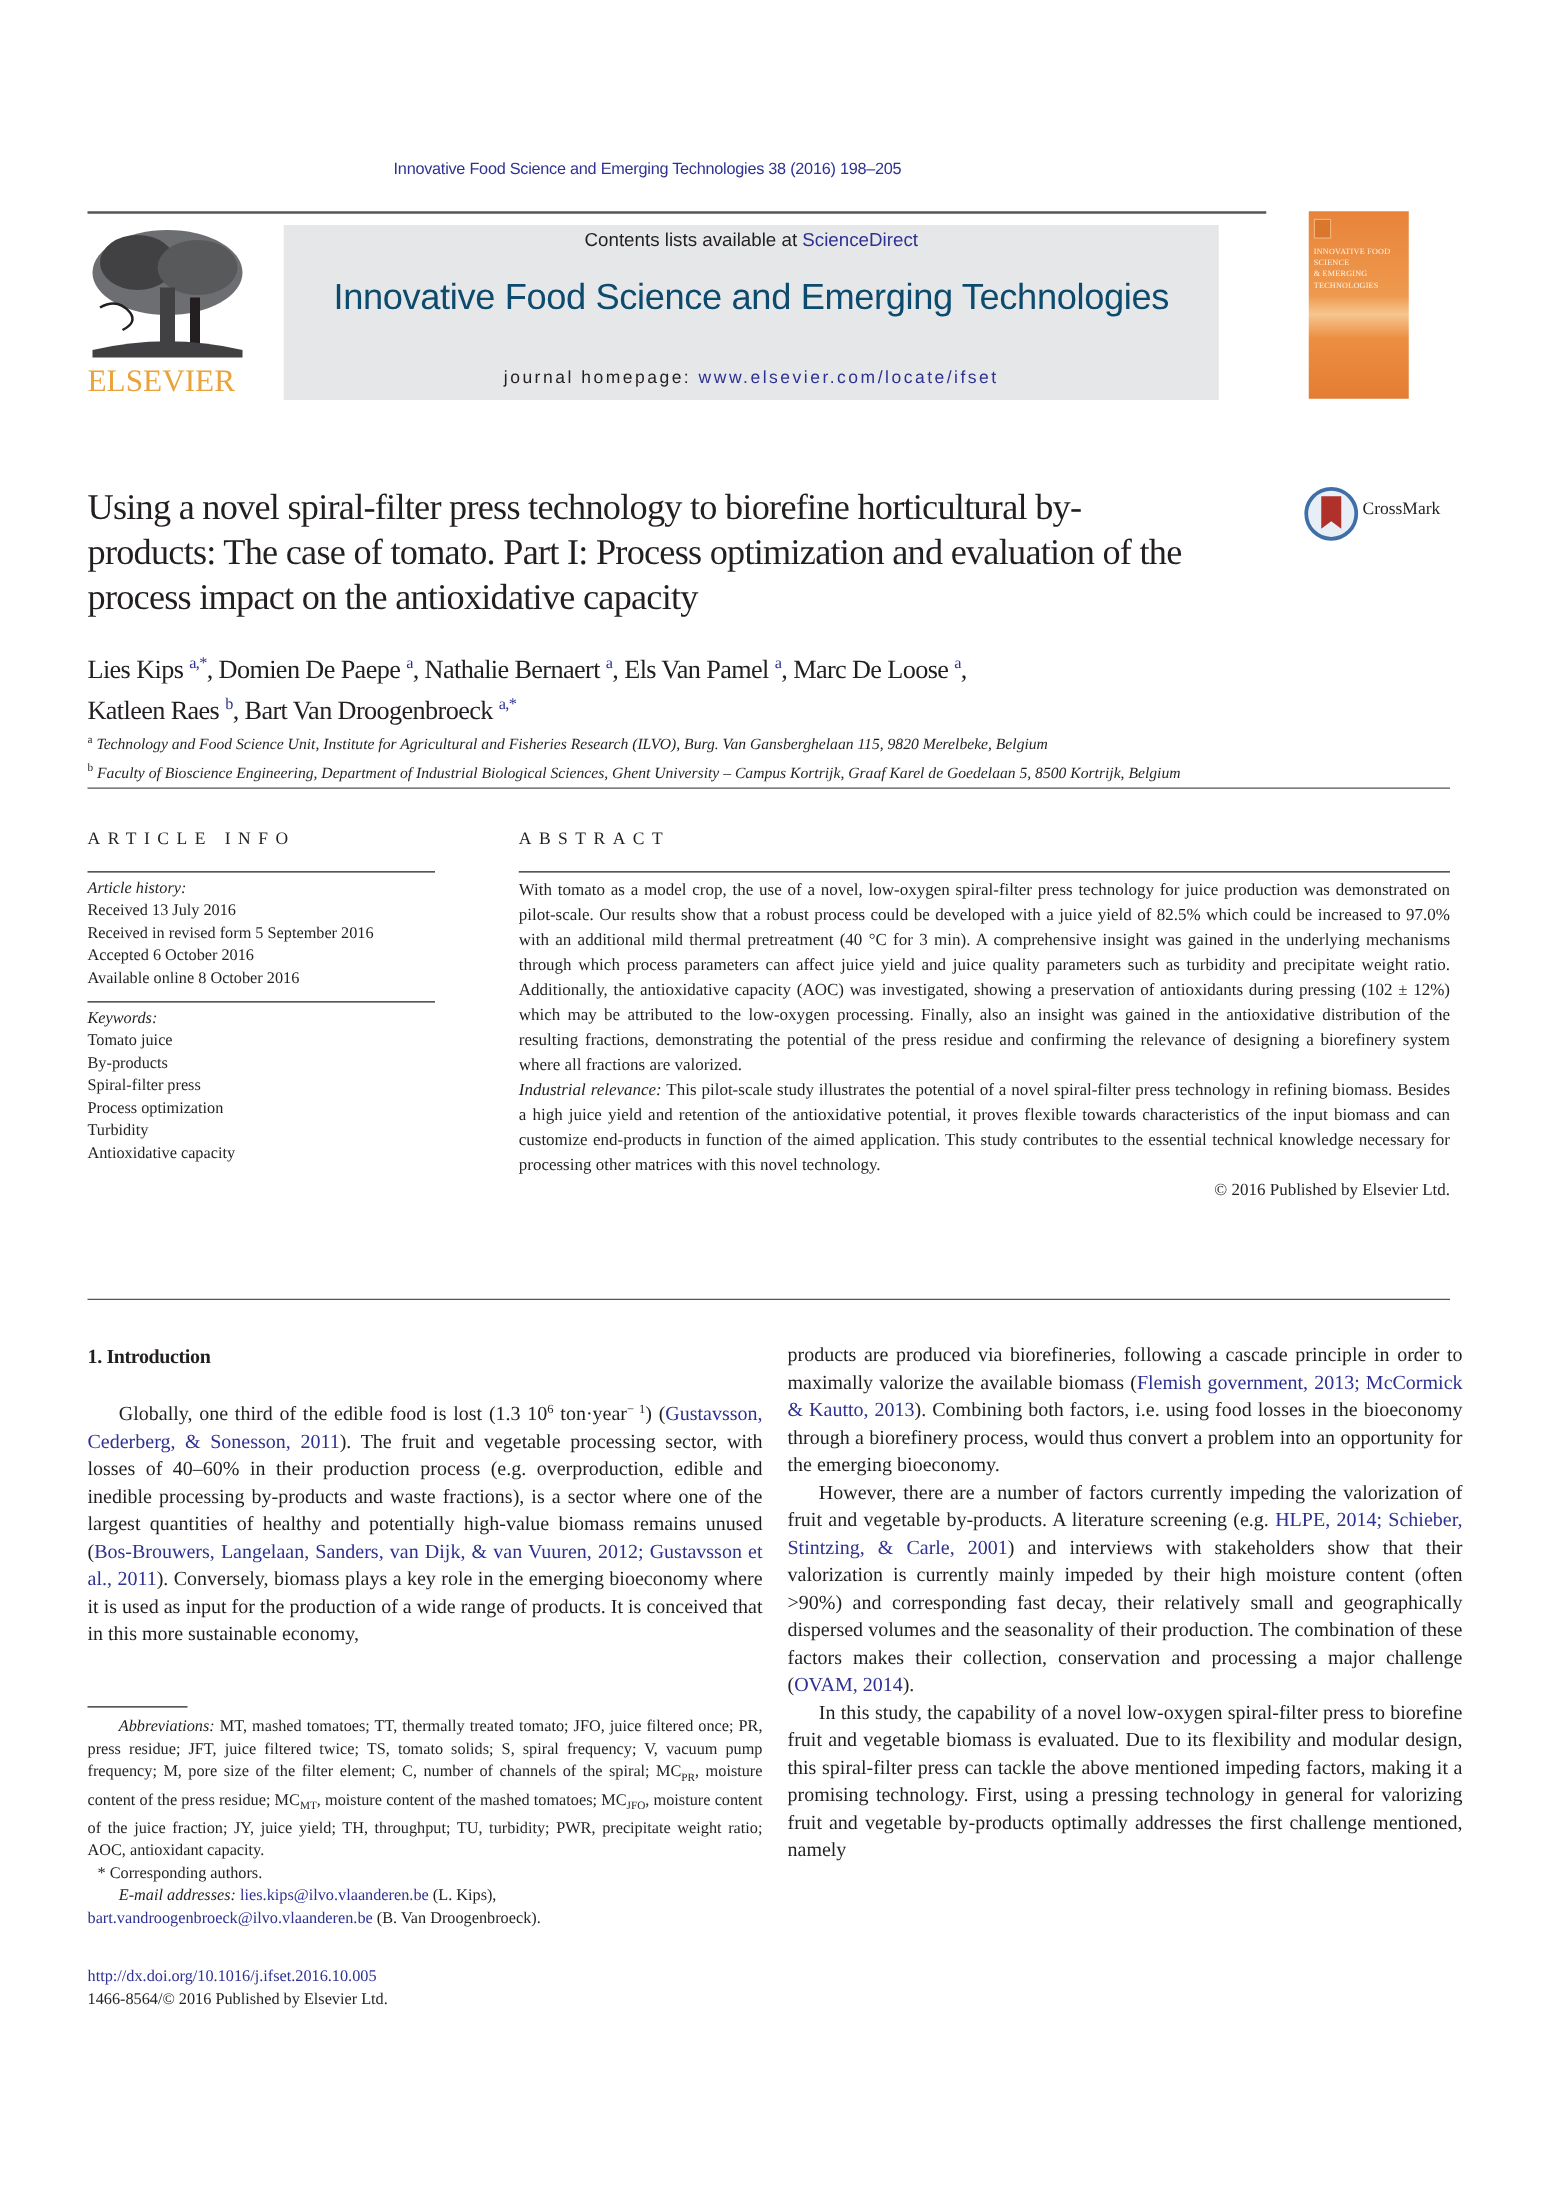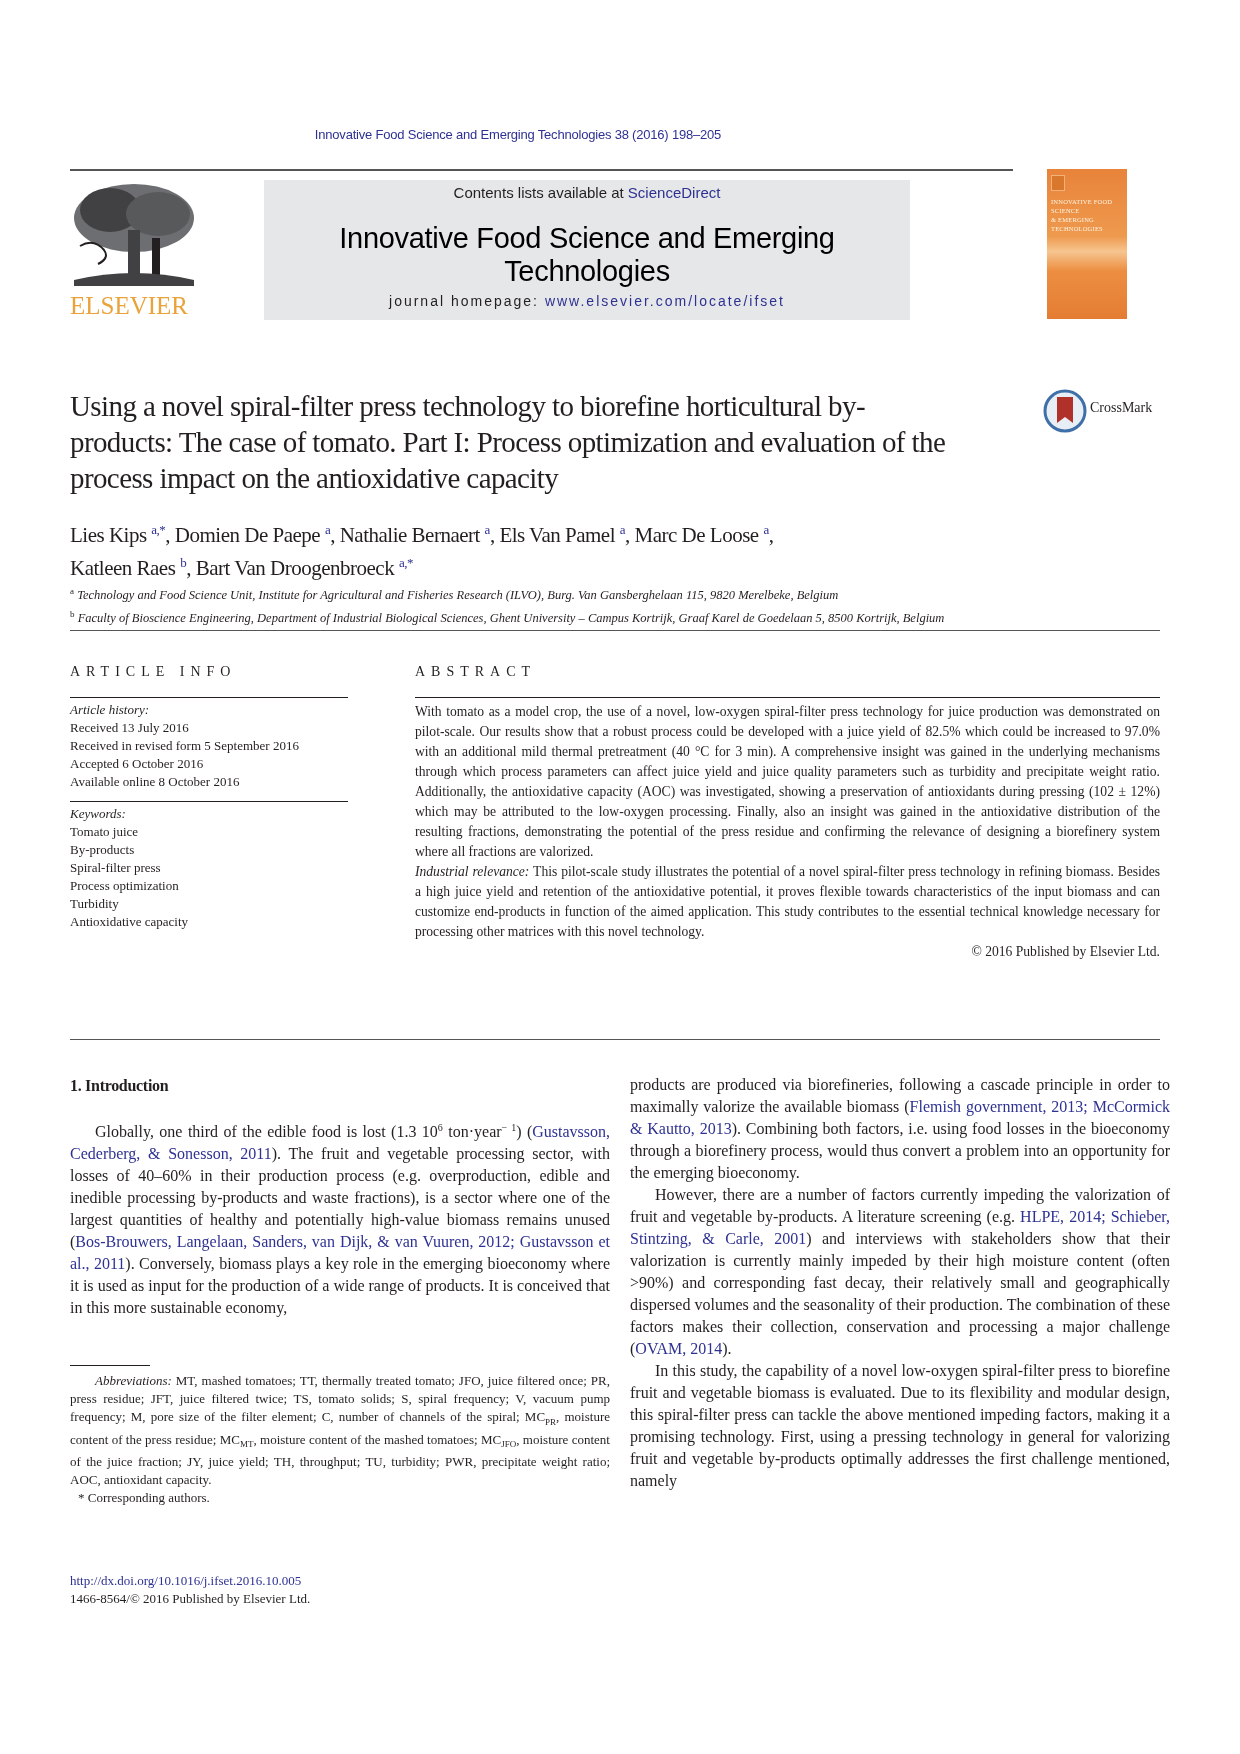--- a/index.html
+++ b/index.html
@@ -12,25 +12,25 @@
   #journal-ref { left: 0; width: 1036px; top: 127px; text-align: center;
                  font-family: "Liberation Sans", sans-serif; font-size: 13px; color: #2e3192;
                  letter-spacing: -0.2px; }
 
   .hr { position: absolute; height: 2px; background: #555555; }
 
   
   #elsevier-logo { left: 70px; top: 180px; width: 128px; height: 140px; }
   #elsevier-word { position: absolute; left: 0; bottom: 0; width: 128px; text-align: left;
                    font-family: "Liberation Serif", serif; font-size: 25px; color: #e9a33a; letter-spacing: 0px; }
-  #banner { left: 227px; top: 180px; width: 646px; height: 140px; background: #e6e7e8; margin-left: 37px; }
+  #banner { left: 227px; top: 180px; width: 748px; height: 140px; background: #e6e7e8; }
   #banner-contents { position: absolute; top: 4px; left: 0; width: 100%; text-align: center;
                      font-family: "Liberation Sans", sans-serif; font-size: 15px; color: #231f20; }
   #banner-title { position: absolute; top: 42px; left: 0; width: 100%; text-align: center;
-                  font-family: "Liberation Sans", sans-serif; font-size: 29px; color: #000000; letter-spacing: -0.3px; }
+                  font-family: "Liberation Sans", sans-serif; font-size: 29px; color: #0c4a6e; letter-spacing: -0.3px; }
   #banner-homepage { position: absolute; top: 113px; left: 0; width: 100%; text-align: center;
                      font-family: "Liberation Sans", sans-serif; font-size: 14px; letter-spacing: 2px; color: #231f20; }
   #cover { left: 1047px; top: 169px; width: 80px; height: 150px;
            background: linear-gradient(180deg, #e8833a 0%, #ee9a4e 45%, #f6c58f 55%, #ec8e41 68%, #e47d33 100%); }
   #cover-text { position: absolute; left: 4px; top: 28px; width: 74px; color: #fff3e2;
                 font-family: "Liberation Serif", serif; font-size: 6.5px; line-height: 9px; letter-spacing: 0.2px; }
 
   
   #title { left: 70px; top: 388px; width: 880px; font-size: 29px; line-height: 36px;
            font-family: "Liberation Serif", serif; color: #231f20; letter-spacing: -0.6px; }
@@ -165,18 +165,19 @@
 <div id="col-right" class="col">
   <p><span>products are produced via biorefineries, following a cascade principle in order to maximally valorize the available biomass (</span><a class="link">Flemish government, 2013; McCormick &amp; Kautto, 2013</a><span>). Combining both factors, i.e. using food losses in the bioeconomy through a biorefinery process, would thus convert a problem into an opportunity for the emerging bioeconomy.</span></p>
   <p class="indent"><span>However, there are a number of factors currently impeding the valorization of fruit and vegetable by-products. A literature screening (e.g. </span><a class="link">HLPE, 2014; Schieber, Stintzing, &amp; Carle, 2001</a><span>) and interviews with stakeholders show that their valorization is currently mainly impeded by their high moisture content (often &gt;90%) and corresponding fast decay, their relatively small and geographically dispersed volumes and the seasonality of their production. The combination of these factors makes their collection, conservation and processing a major challenge (</span><a class="link">OVAM, 2014</a><span>).</span></p>
   <p class="indent">In this study, the capability of a novel low-oxygen spiral-filter press to biorefine fruit and vegetable biomass is evaluated. Due to its flexibility and modular design, this spiral-filter press can tackle the above mentioned impeding factors, making it a promising technology. First, using a pressing technology in general for valorizing fruit and vegetable by-products optimally addresses the first challenge mentioned, namely</p>
 </div>
 
 <div id="footnote-rule" class="abs"></div>
 <div id="footnotes" class="abs">
   <p class="indent"><i>Abbreviations:</i><span> MT, mashed tomatoes; TT, thermally treated tomato; JFO, juice filtered once; PR, press residue; JFT, juice filtered twice; TS, tomato solids; S, spiral frequency; V, vacuum pump frequency; M, pore size of the filter element; C, number of channels of the spiral; MC</span><sub>PR</sub><span>, moisture content of the press residue; MC</span><sub>MT</sub><span>, moisture content of the mashed tomatoes; MC</span><sub>JFO</sub><span>, moisture content of the juice fraction; JY, juice yield; TH, throughput; TU, turbidity; PWR, precipitate weight ratio; AOC, antioxidant capacity.</span></p>
   <p style="padding-left:8px;">* Corresponding authors.</p>
+  <p class="indent"><i>E-mail addresses:</i> <a class="link">lies.kips@ilvo.vlaanderen.be</a><span> (L. Kips),</span><br><a class="link">bart.vandroogenbroeck@ilvo.vlaanderen.be</a><span> (B. Van Droogenbroeck).</span></p>
 </div>
 
 <div id="doi-block" class="abs">
   <div><a class="link">http://dx.doi.org/10.1016/j.ifset.2016.10.005</a></div>
   <div>1466-8564/© 2016 Published by Elsevier Ltd.</div>
 </div>
 
 </body></html>

